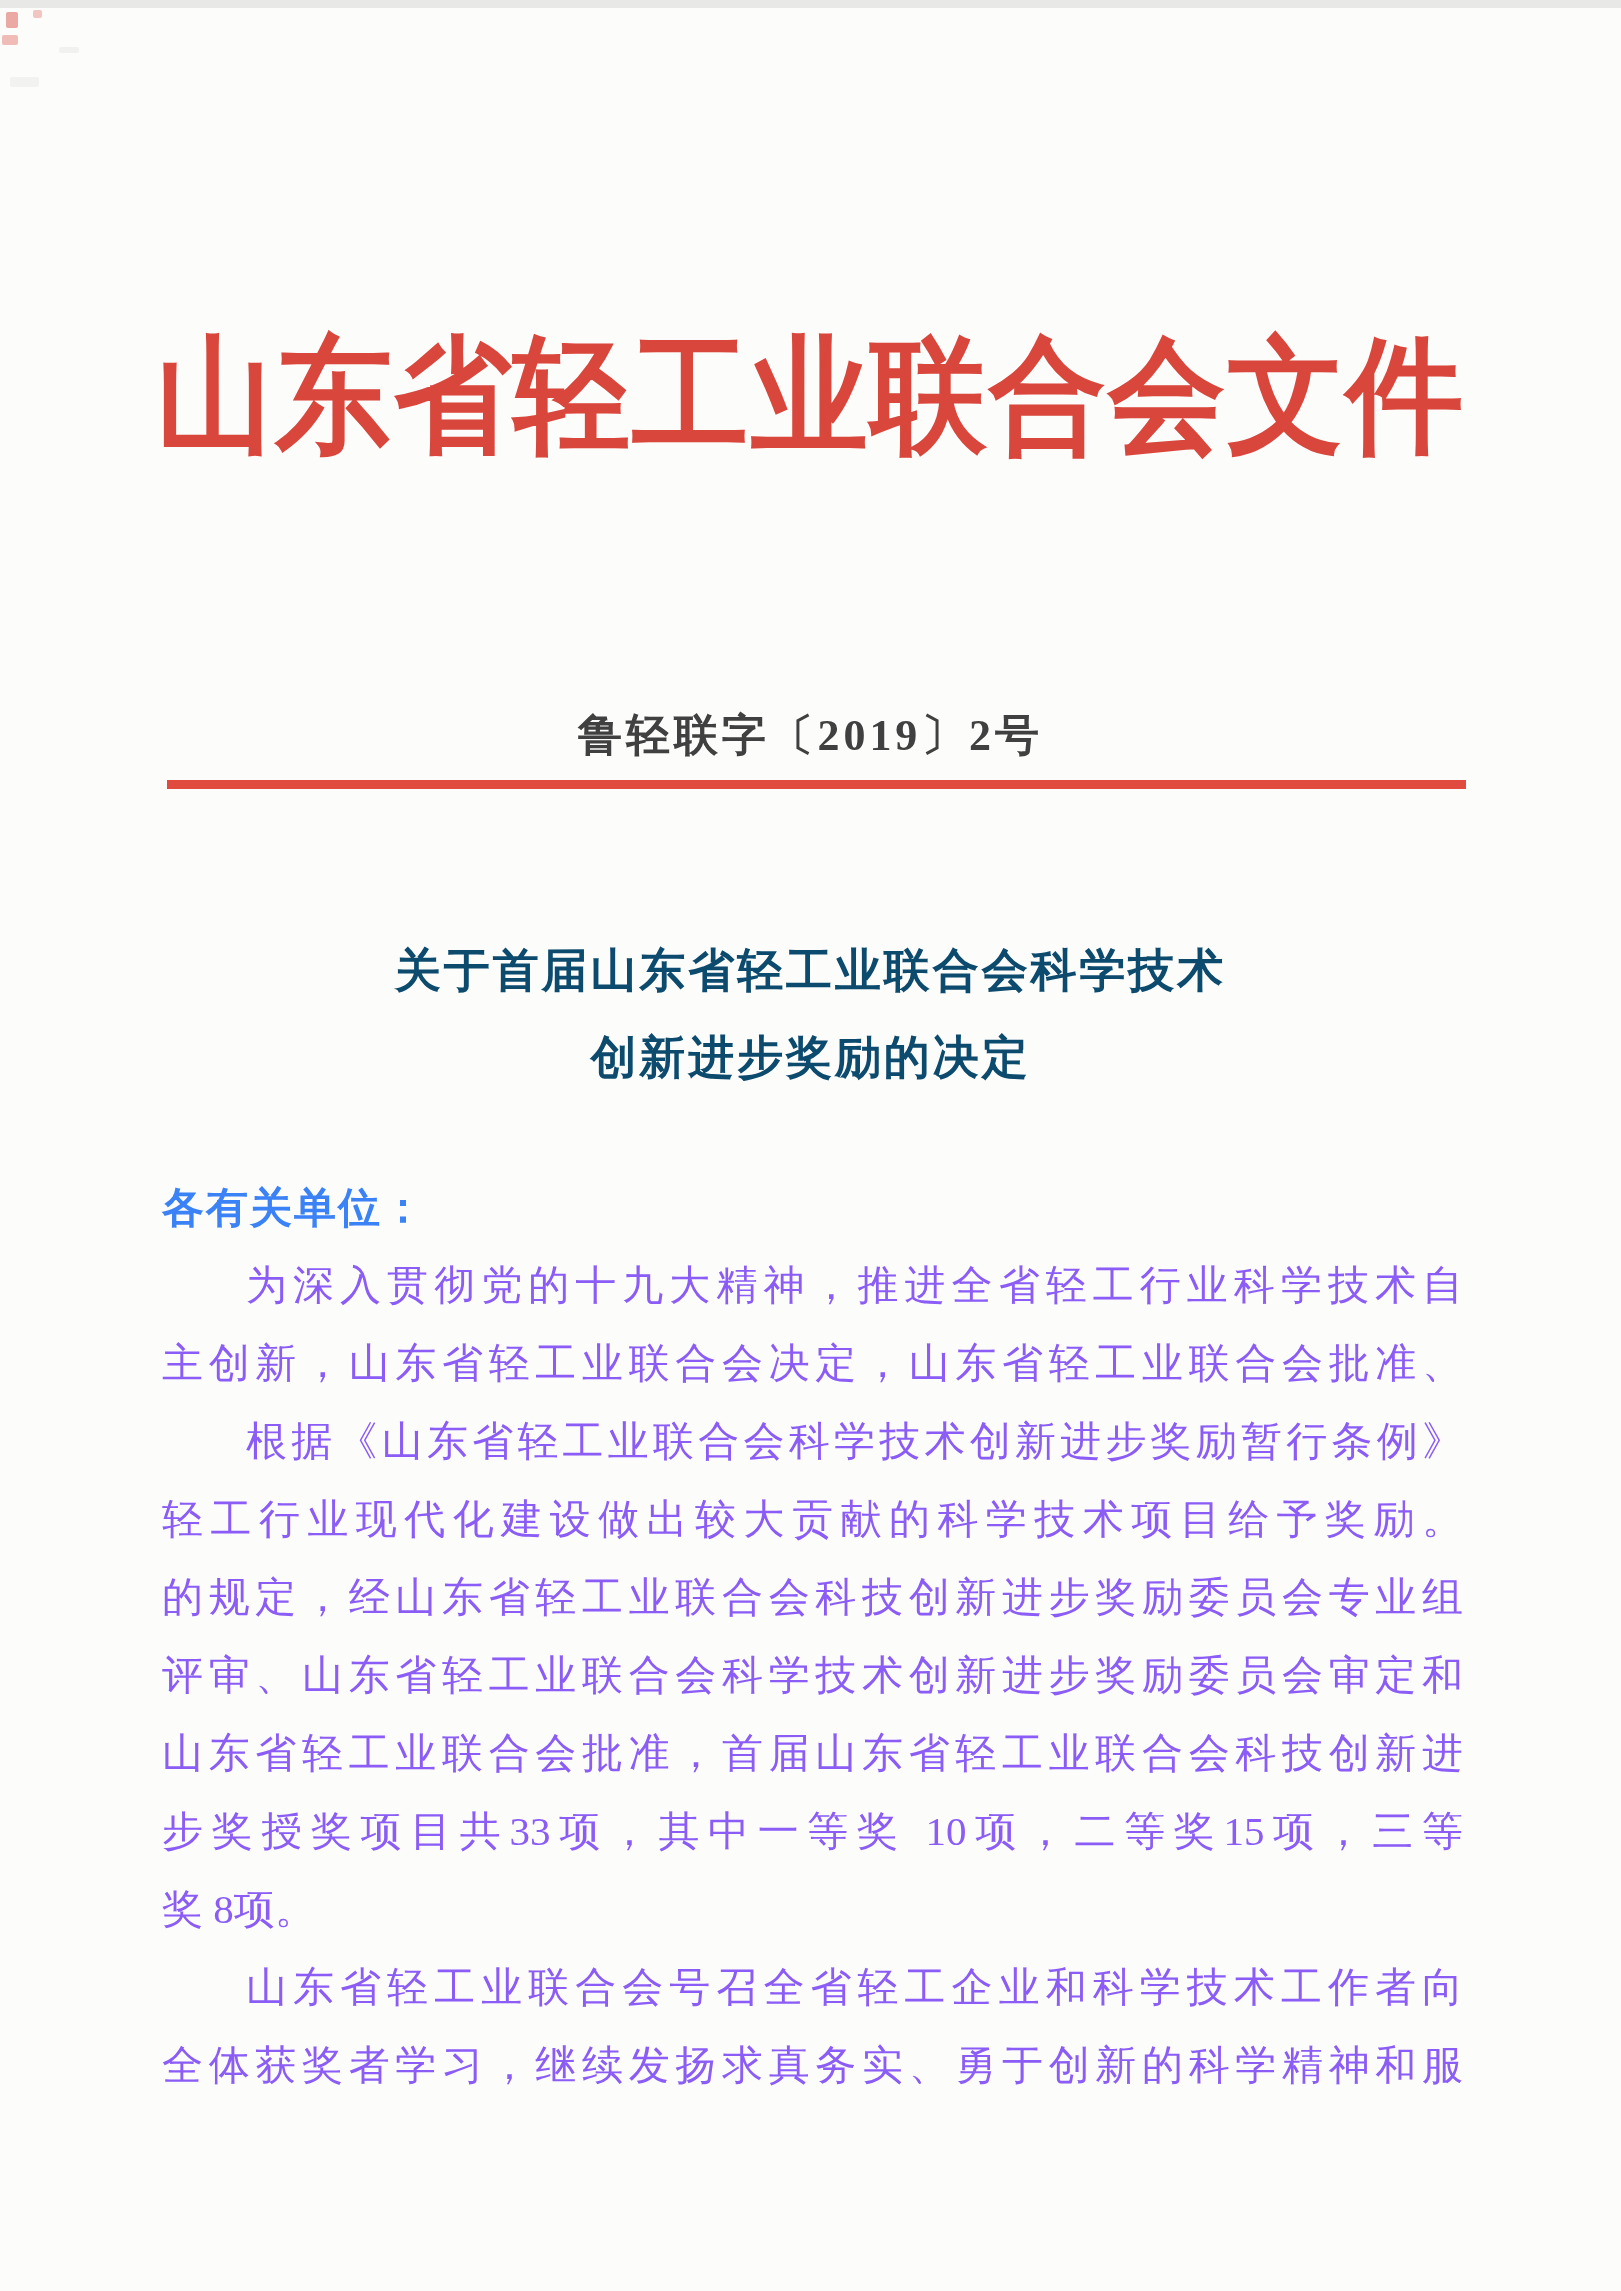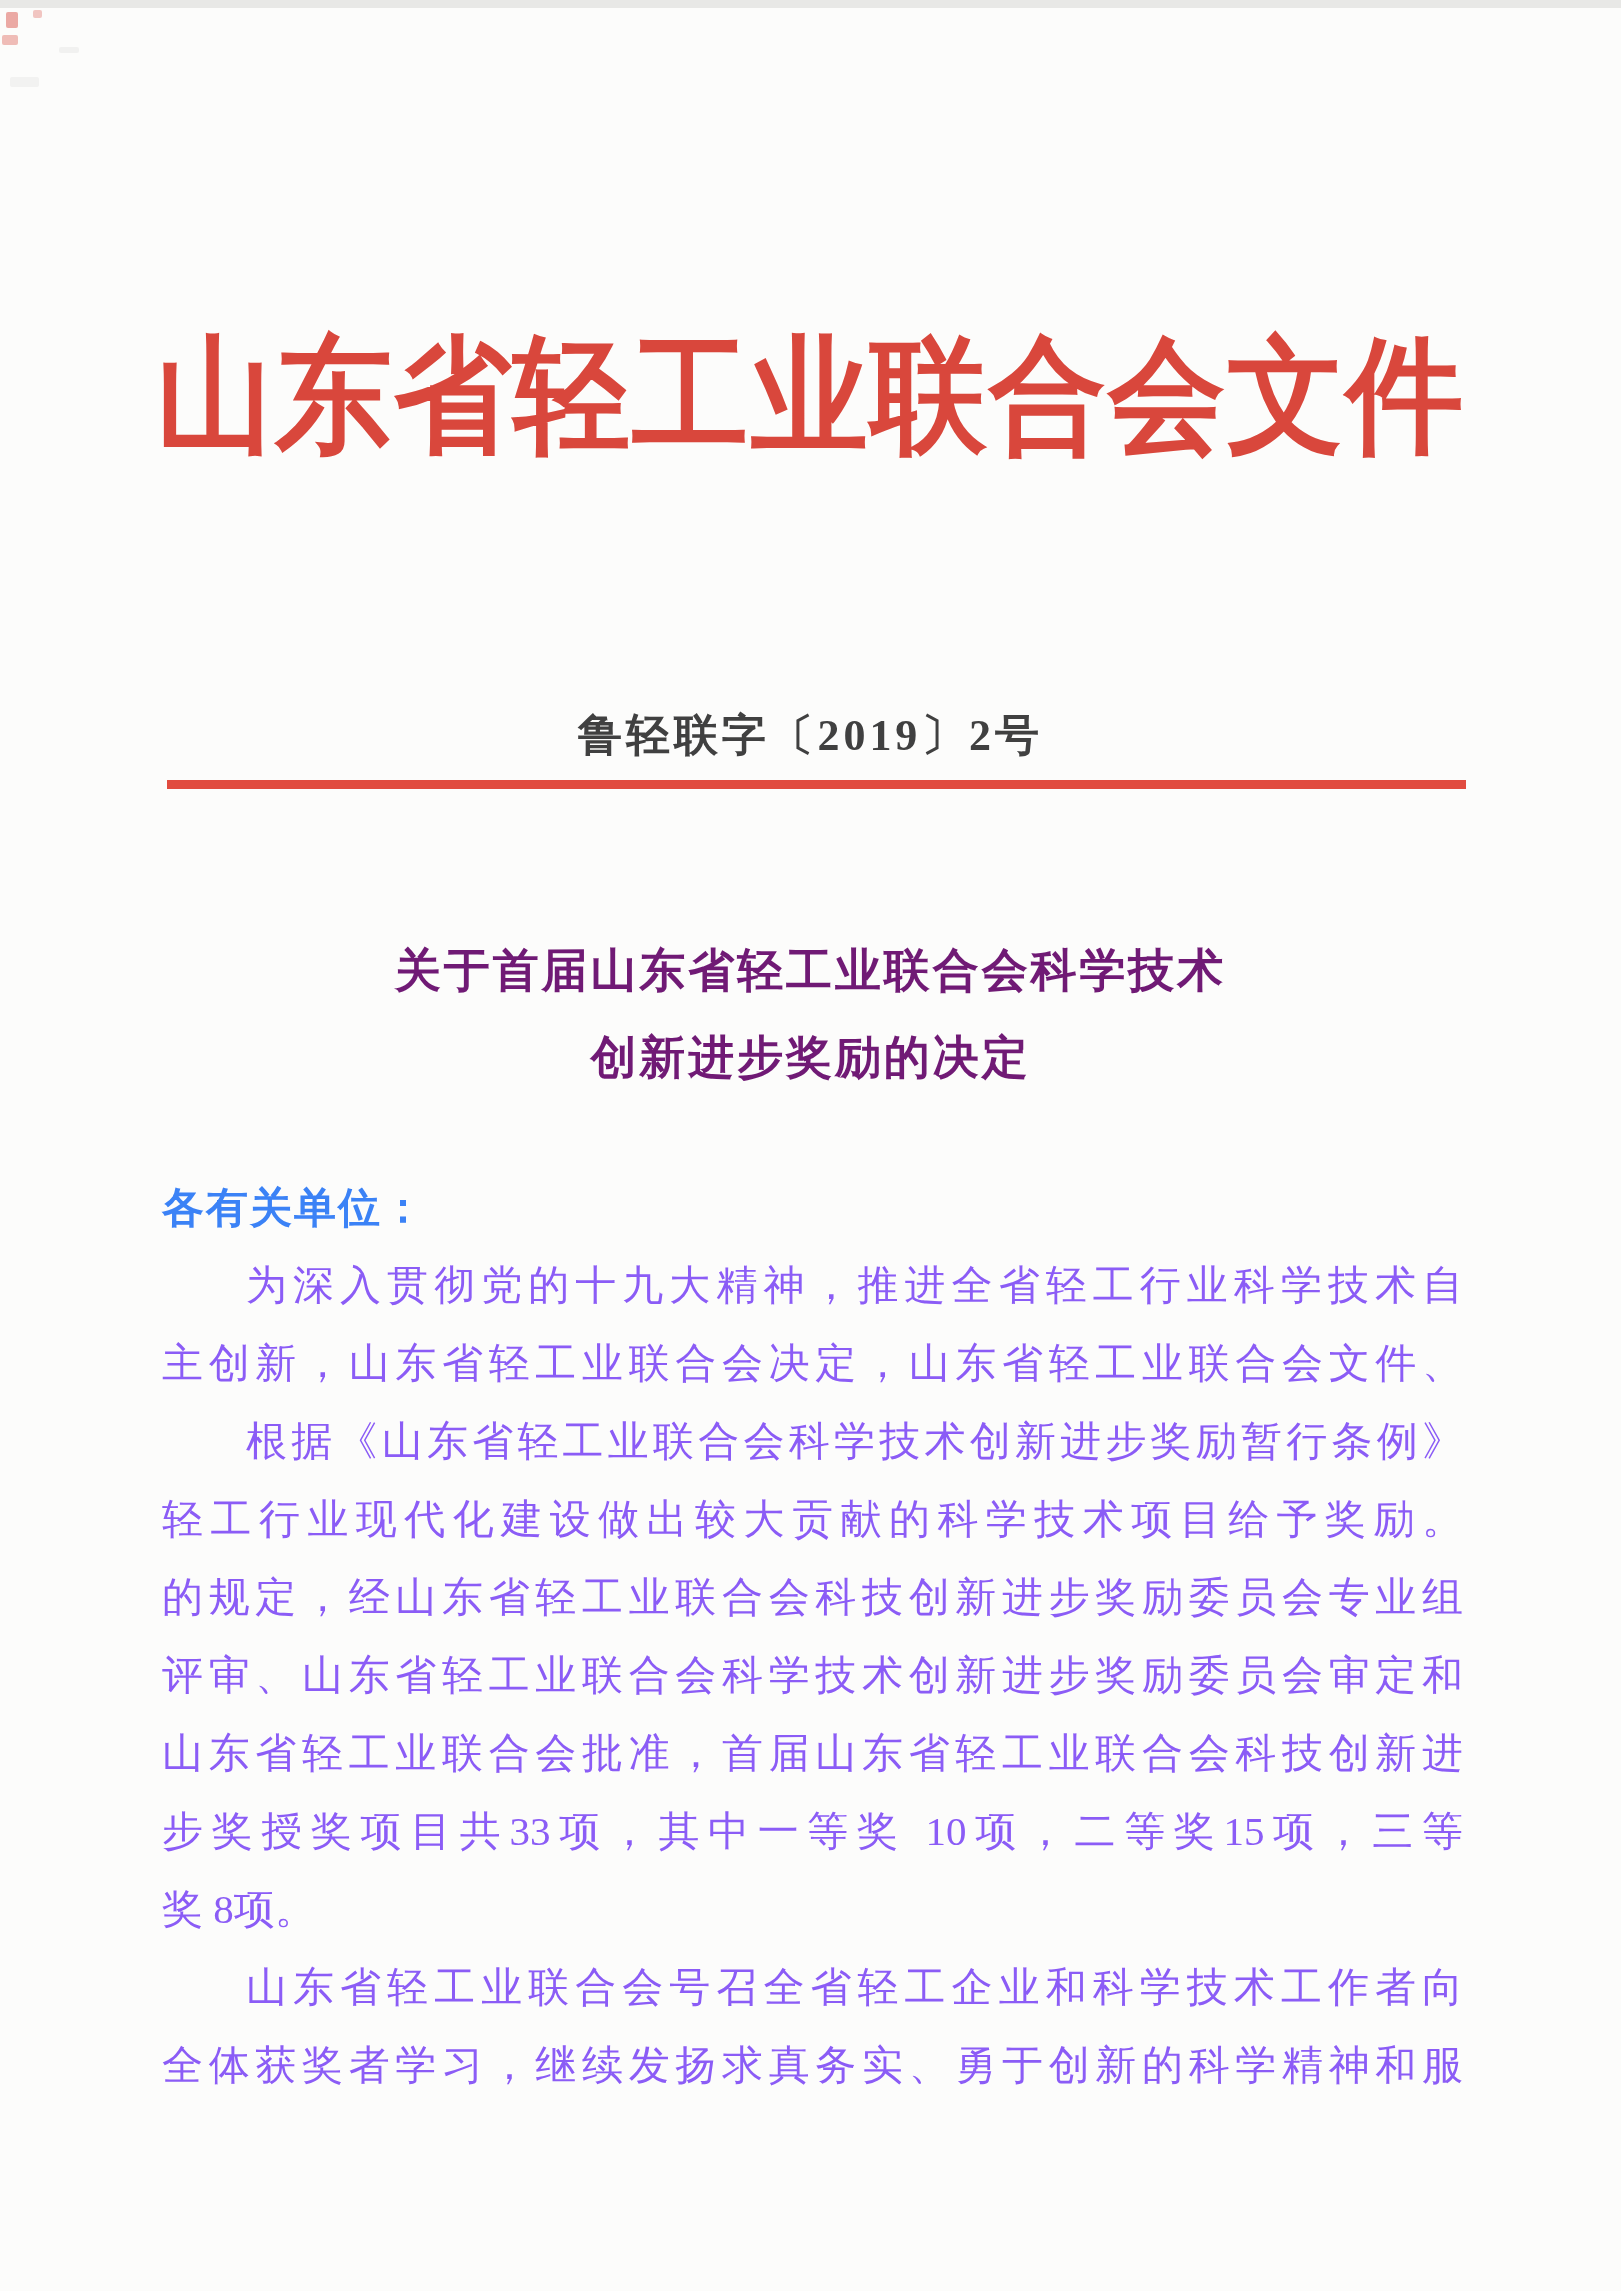--- a/index.html
+++ b/index.html
@@ -63,21 +63,21 @@
 
   .decision-title {
     position: absolute;
     left: 0; right: 0;
     top: 919px;
     text-align: center;
     font-size: 46px;
     font-weight: bold;
     line-height: 87px;
     letter-spacing: 2.9px;
-    color: #701a75;
+    color: #0c4a6e;
     white-space: nowrap;
   }
 
   .salutation {
     position: absolute;
     left: 162px;
     top: 1172px;
     font-size: 42px;
     font-weight: 600;
     color: #3b82f6;
@@ -125,21 +125,21 @@
 
   <div class="decision-title">
     <div>关于首届山东省轻工业联合会科学技术</div>
     <div>创新进步奖励的决定</div>
   </div>
 
   <div class="salutation">各有关单位：</div>
 
   <div class="body-block">
     <div class="body-line justify indent">为深入贯彻党的十九大精神，推进全省轻工行业科学技术自</div>
-    <div class="body-line justify">主创新，山东省轻工业联合会决定，山东省轻工业联合会文件、</div>
+    <div class="body-line justify">主创新，山东省轻工业联合会决定，山东省轻工业联合会批准、</div>
     <div class="body-line justify indent">根据《山东省轻工业联合会科学技术创新进步奖励暂行条例》</div>
     <div class="body-line justify">轻工行业现代化建设做出较大贡献的科学技术项目给予奖励。</div>
     <div class="body-line justify">的规定，经山东省轻工业联合会科技创新进步奖励委员会专业组</div>
     <div class="body-line justify">评审、山东省轻工业联合会科学技术创新进步奖励委员会审定和</div>
     <div class="body-line justify">山东省轻工业联合会批准，首届山东省轻工业联合会科技创新进</div>
     <div class="body-line justify">步奖授奖项目共33项，其中一等奖 10项，二等奖15项，三等</div>
     <div class="body-line">奖 8项。</div>
     <div class="body-line justify indent">山东省轻工业联合会号召全省轻工企业和科学技术工作者向</div>
     <div class="body-line justify">全体获奖者学习，继续发扬求真务实、勇于创新的科学精神和服</div>
   </div>

